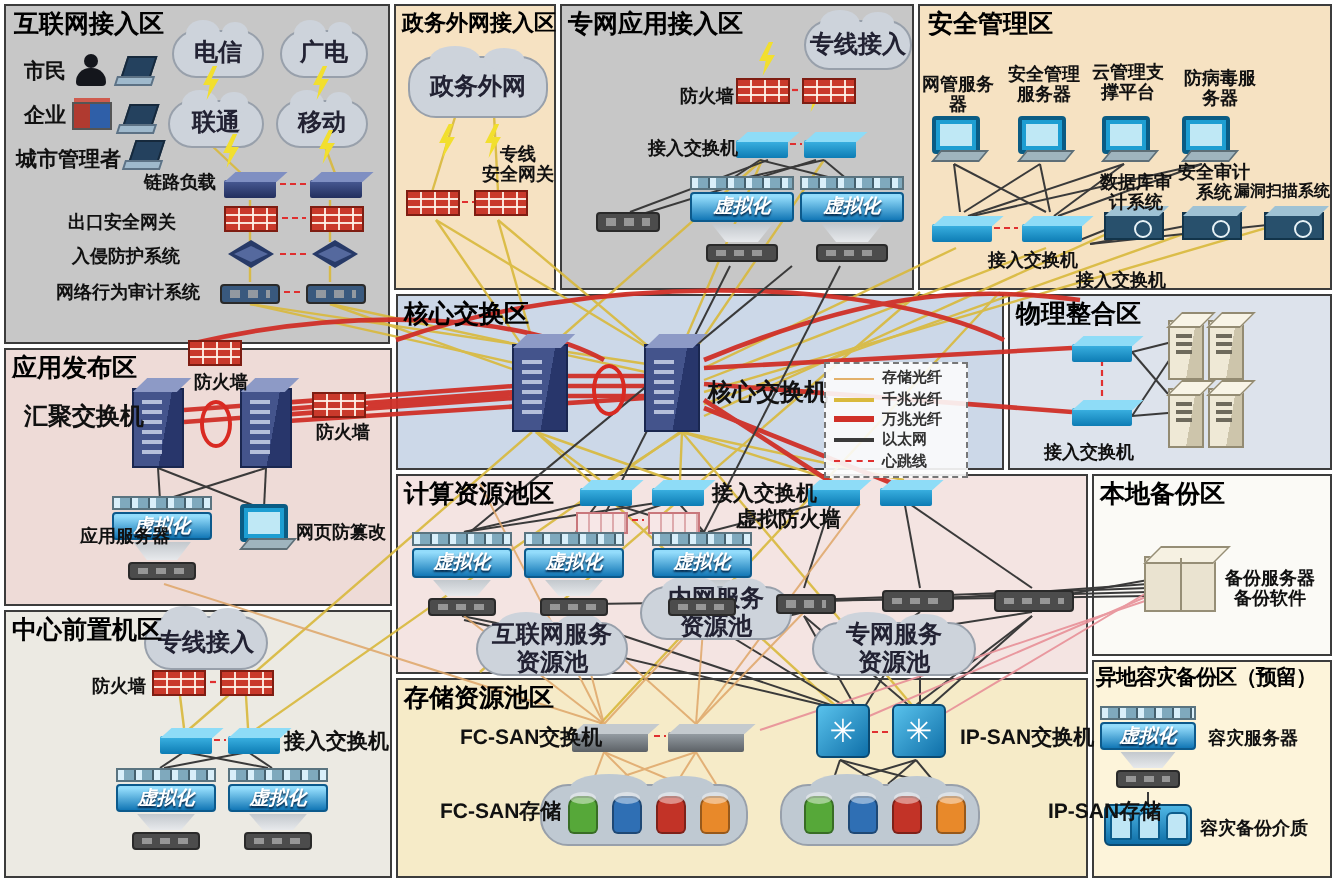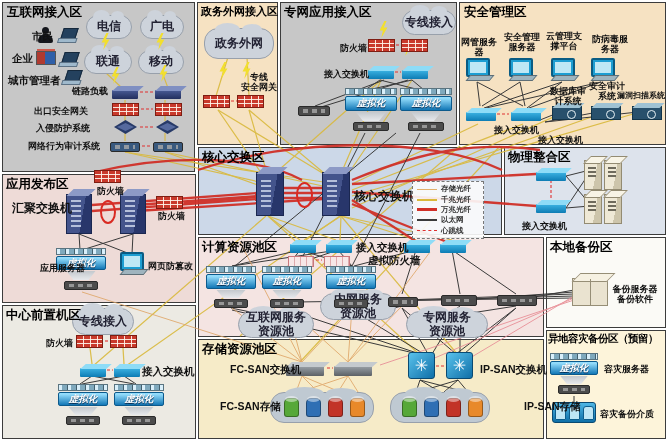--- a/index.html
+++ b/index.html
@@ -302,21 +302,21 @@
   <div class="ztitle" style="left:464px;top:4px;">安全管理区</div>
   <div class="ztitle" style="left:202px;top:149px;">核心交换区</div>
   <div class="ztitle" style="left:508px;top:149px;">物理整合区</div>
   <div class="ztitle" style="left:6px;top:176px;">应用发布区</div>
   <div class="ztitle" style="left:202px;top:239px;">计算资源池区</div>
   <div class="ztitle" style="left:550px;top:239px;">本地备份区</div>
   <div class="ztitle" style="left:6px;top:307px;">中心前置机区</div>
   <div class="ztitle" style="left:548px;top:332px;font-size:10.5px;letter-spacing:-0.5px;">异地容灾备份区（预留）</div>
   <div class="ztitle" style="left:202px;top:341px;">存储资源池区</div>
 
-  <div class="lbl big" style="left:12px;top:30px;margin-left:20px;">市民</div>
+  <div class="lbl big" style="left:12px;top:30px;">市民</div>
   <div class="person" style="left:38px;top:27px;width:15px;height:16px;"></div>
   <div class="laptop" style="left:62px;top:28px;"></div>
   <div class="lbl big" style="left:12px;top:52px;">企业</div>
   <div class="bldg" style="left:36px;top:51px;"></div>
   <div class="laptop" style="left:63px;top:52px;"></div>
   <div class="lbl big" style="left:8px;top:74px;">城市管理者</div>
   <div class="laptop" style="left:66px;top:70px;"></div>
   <div class="cloud" style="left:86px;top:15px;width:44px;height:22px;">
       <span>电信</span>
     </div>

